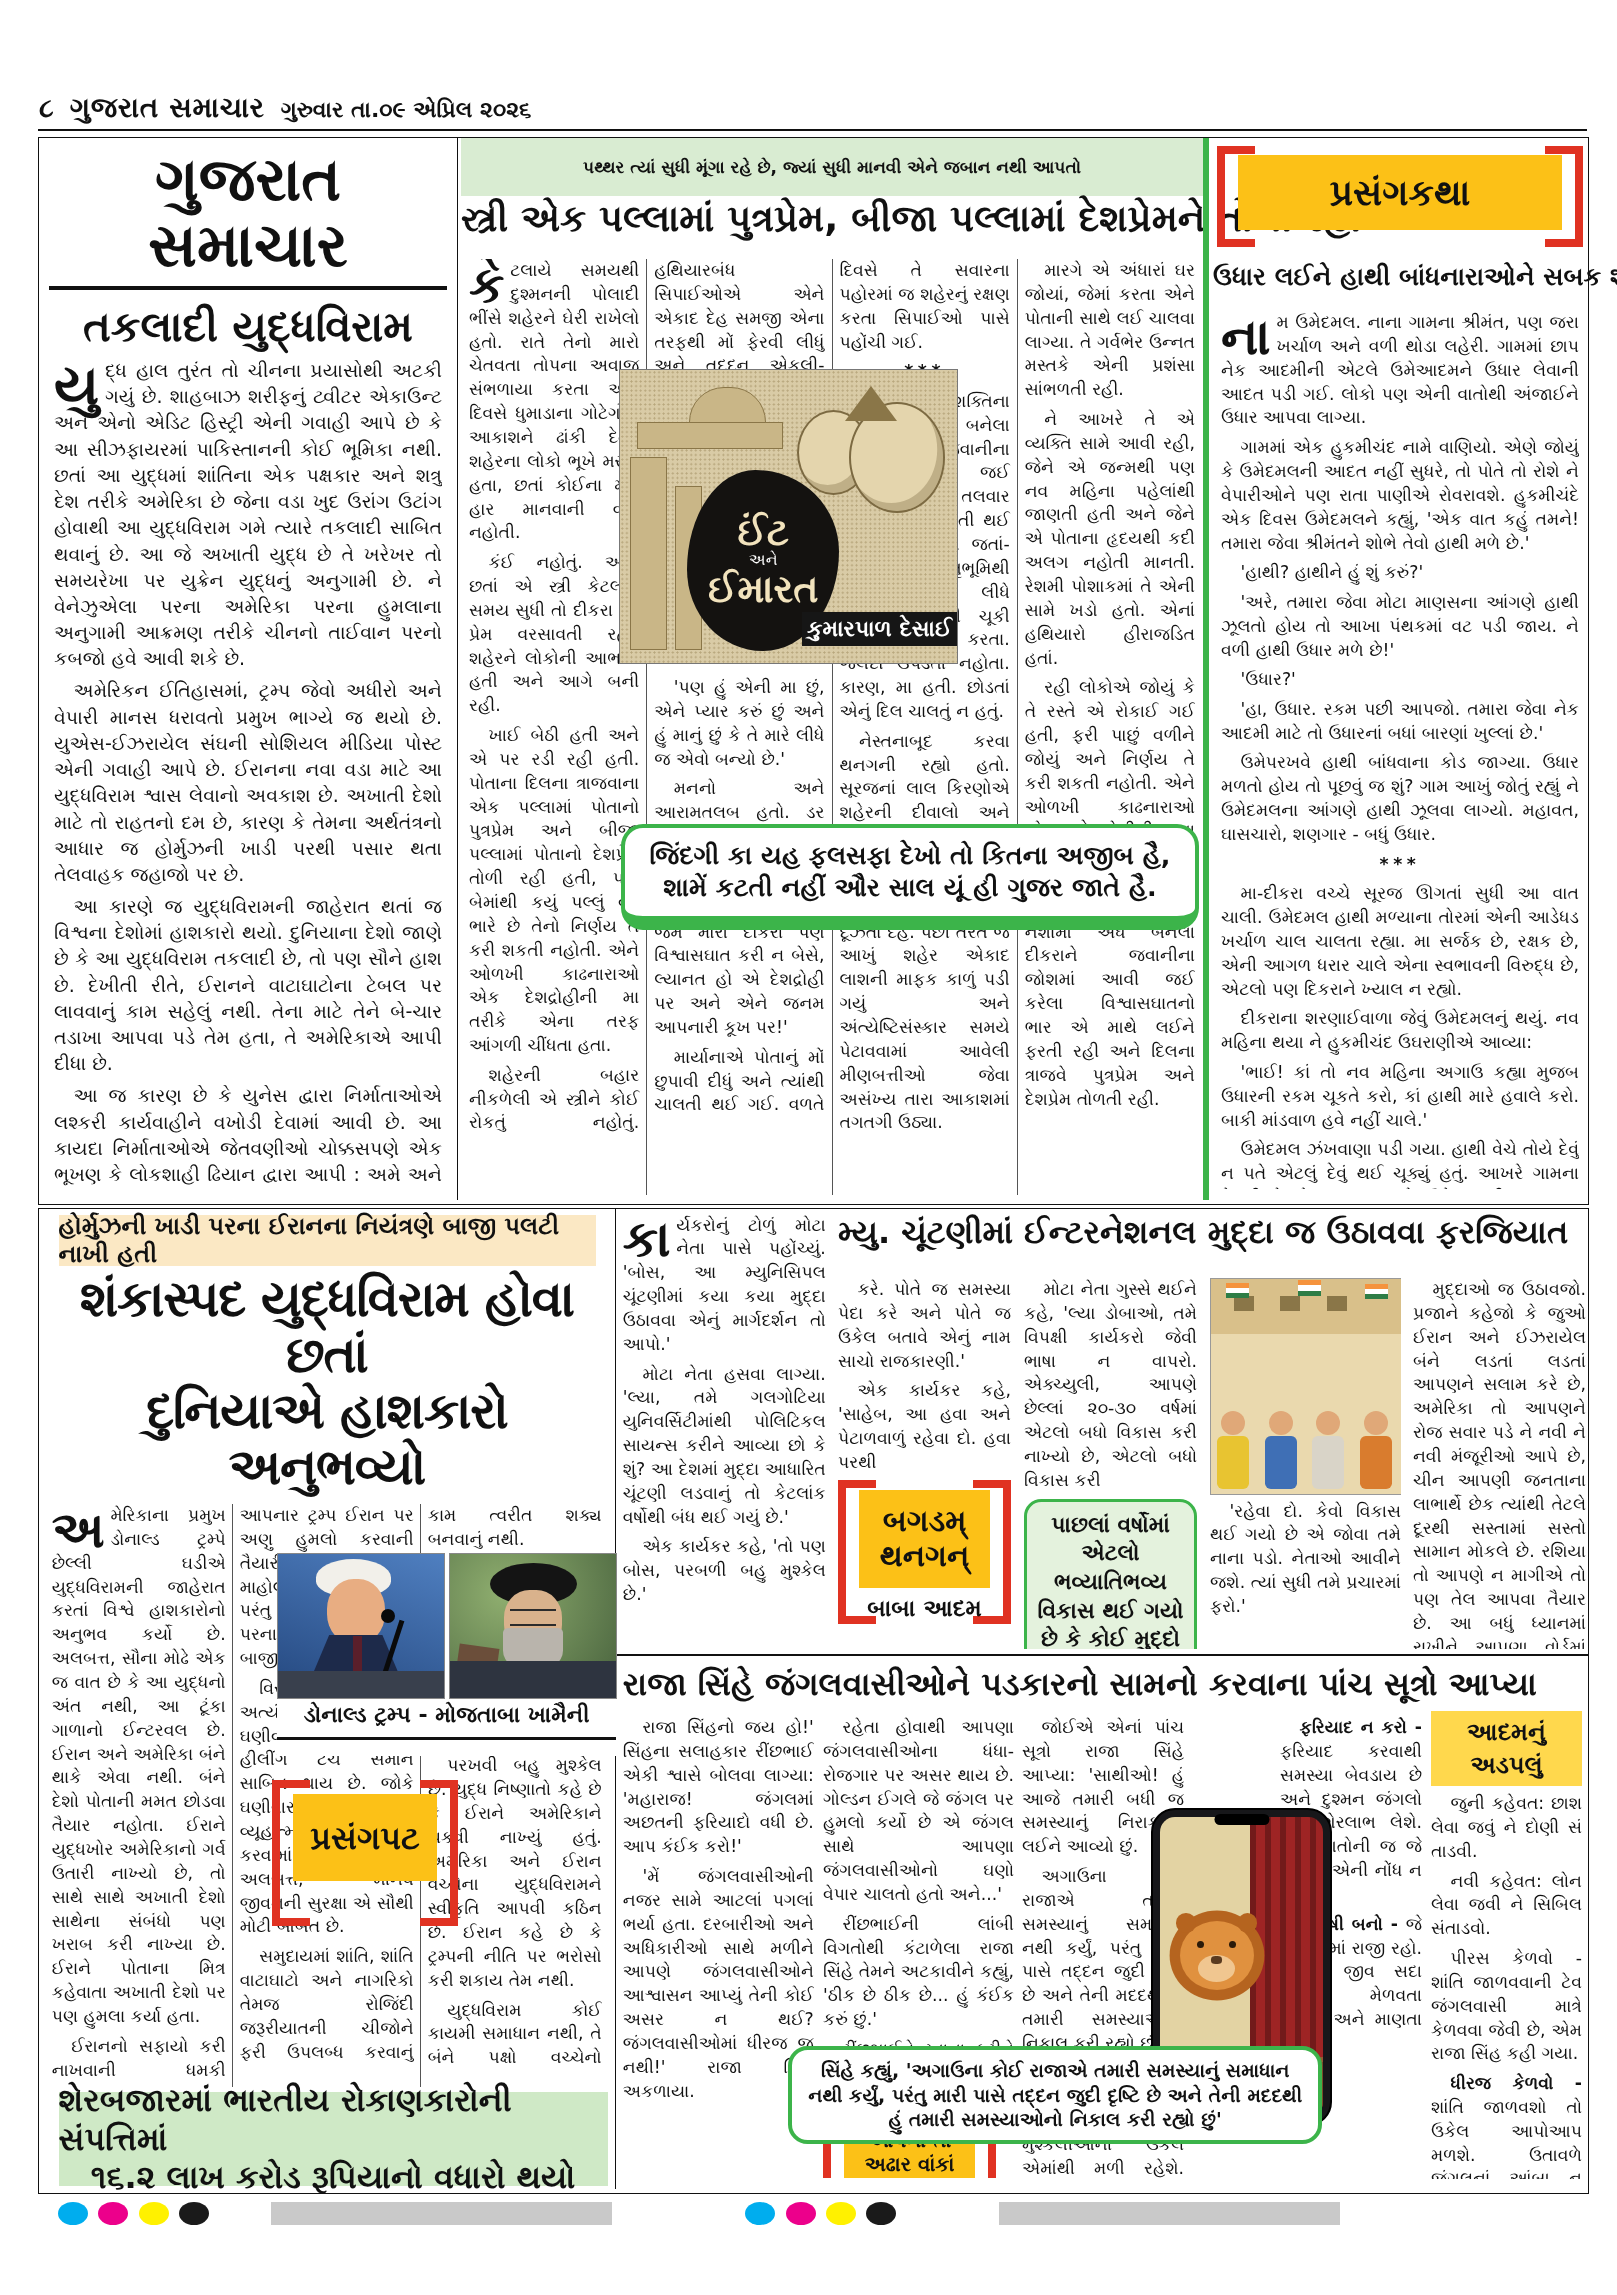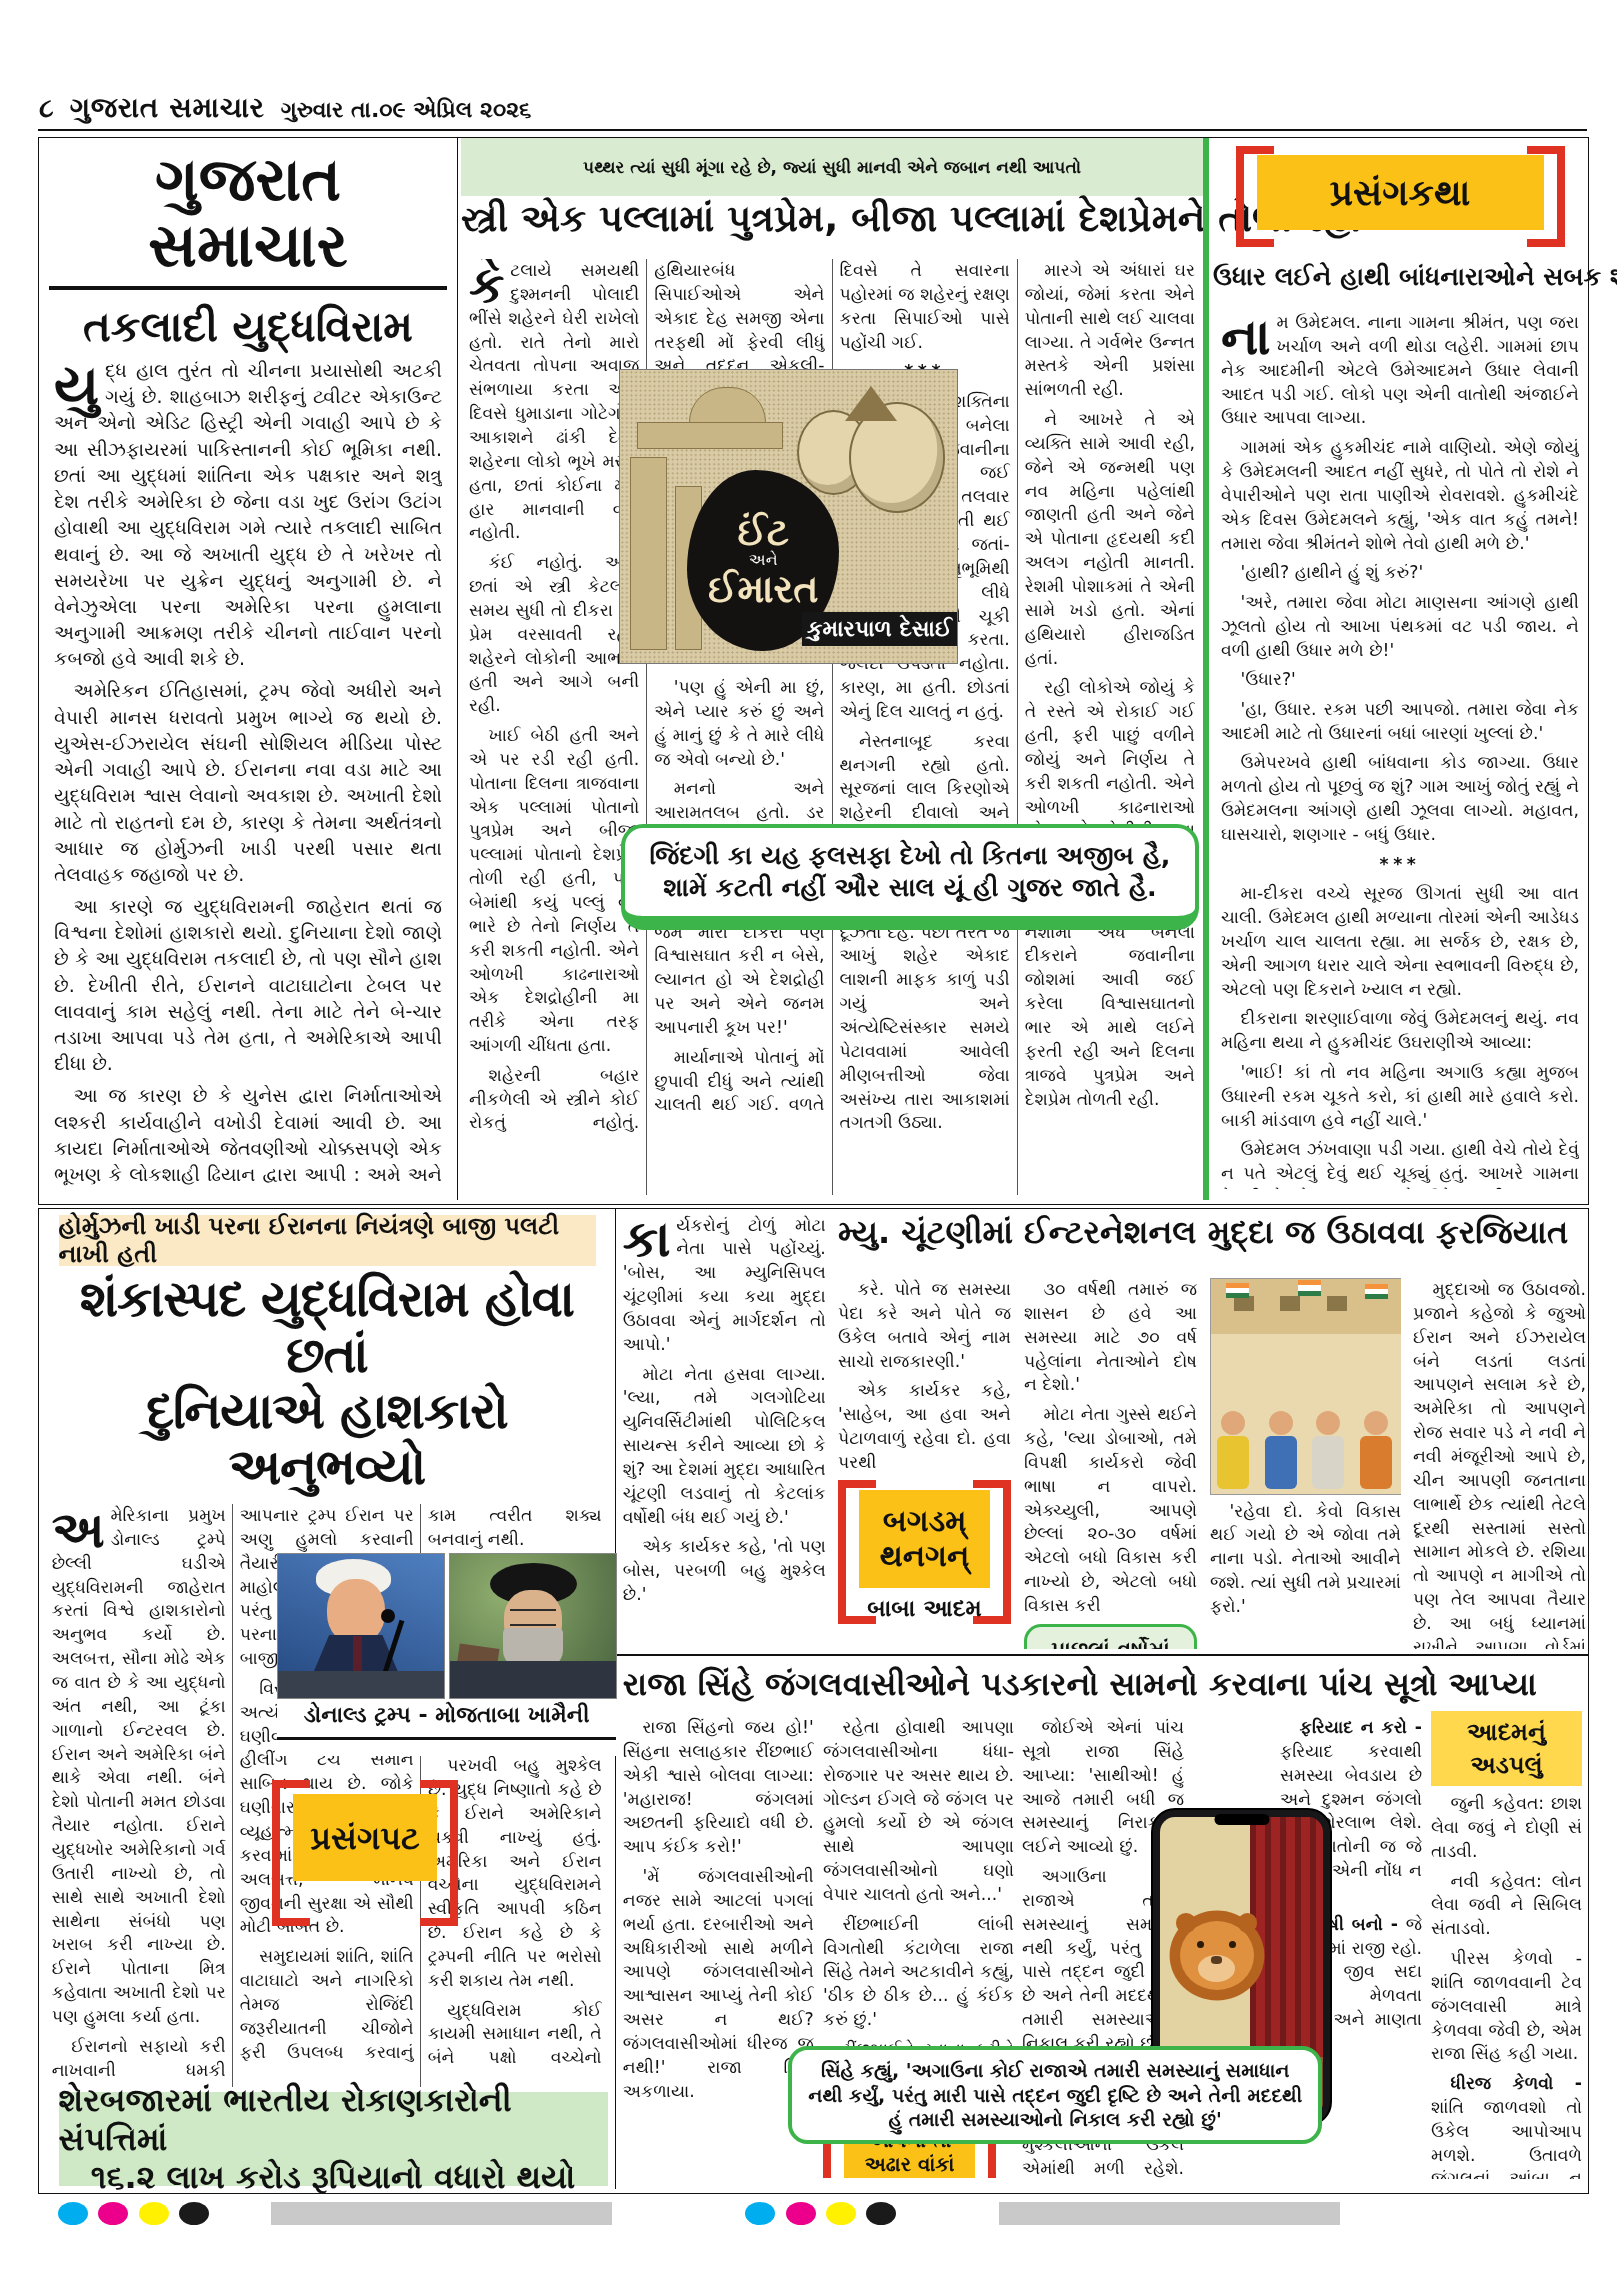--- a/index.html
+++ b/index.html
@@ -59,21 +59,21 @@
   #quoteBox div{font-size:25.4px;font-weight:bold;line-height:1.25;}
   
   #prasang{left:1174px;top:0;width:374px;height:1062px;}
   .bracketbox{position:relative;}
   .bracketbox .arm{position:absolute;top:0;bottom:0;width:30px;border:8px solid #e03222;}
   .bracketbox .arm.l{left:0;border-right:none;}
   .bracketbox .arm.r{right:0;border-left:none;}
   .bracketbox .ybox{position:absolute;left:21px;right:21px;top:9.2px;background:#fcc117;
             display:flex;align-items:center;justify-content:center;font-weight:800;}
   .bracketbox .who{position:absolute;left:21px;right:21px;text-align:center;font-weight:800;}
-  #pkBox{margin:8px auto 0 auto;width:329px;height:101px;}
+  #pkBox{margin:8px auto 0 auto;width:366px;height:101px;}
   #pkBox .ybox{height:75px;font-size:36px;}
   #pkHead{text-align:center;font-size:25px;font-weight:800;margin-top:16px;line-height:1.1;white-space:nowrap;}
   #pkBody{position:absolute;left:8px;top:173px;width:358px;height:878px;}
   
   #ceasefire{left:0;top:0;width:576px;height:980px;border-right:1.7px solid #111;}
   #kicker{position:absolute;left:19.6px;top:5.8px;width:537px;height:51px;background:#fbe8c4;
           display:flex;align-items:center;justify-content:center;font-size:24px;font-weight:800;}
   #cfHead{position:absolute;left:2.3px;top:62px;width:571px;text-align:center;font-weight:800;
           font-size:50px;line-height:1.12;letter-spacing:-1.2px;}
   #cfBody{position:absolute;left:12.7px;top:295px;width:550px;height:583px;columns:3;column-gap:14px;
@@ -328,21 +328,20 @@
           <div class="ybox">
             <span>બગડમ્</span>
             <span>થનગન્</span>
           </div>
           <div class="who">બાબા આદમ</div>
         </div>
       </div>
 
       <div class="subcol bodytext small30" id="elCol3">
         <div>
-            <p>૩૦ વર્ષથી તમારું જ શાસન છે હવે આ સમસ્યા માટે ૭૦ વર્ષ પહેલાંના નેતાઓને દોષ ન દેશો.'</p>
             <p>મોટા નેતા ગુસ્સે થઈને કહે, 'લ્યા ડોબાઓ, તમે વિપક્ષી કાર્યકરો જેવી ભાષા ન વાપરો. એક્ચ્યુલી, આપણે છેલ્લાં ૨૦-૩૦ વર્ષમાં એટલો બધો વિકાસ કરી નાખ્યો છે, એટલો બધો વિકાસ કરી</p>
           </div>
         <div class="pullgreen">પાછલાં વર્ષોમાં એટલો ભવ્યાતિભવ્ય વિકાસ થઈ ગયો છે કે કોઈ મુદ્દો જ બાકી નથી રહ્યો</div>
 
       </div>
 
       <div class="subcol bodytext small30" id="elCol4">
         <div id="cartoon">
           <div class="bldg"></div>
           <div class="win" style="left:23px;"></div>

